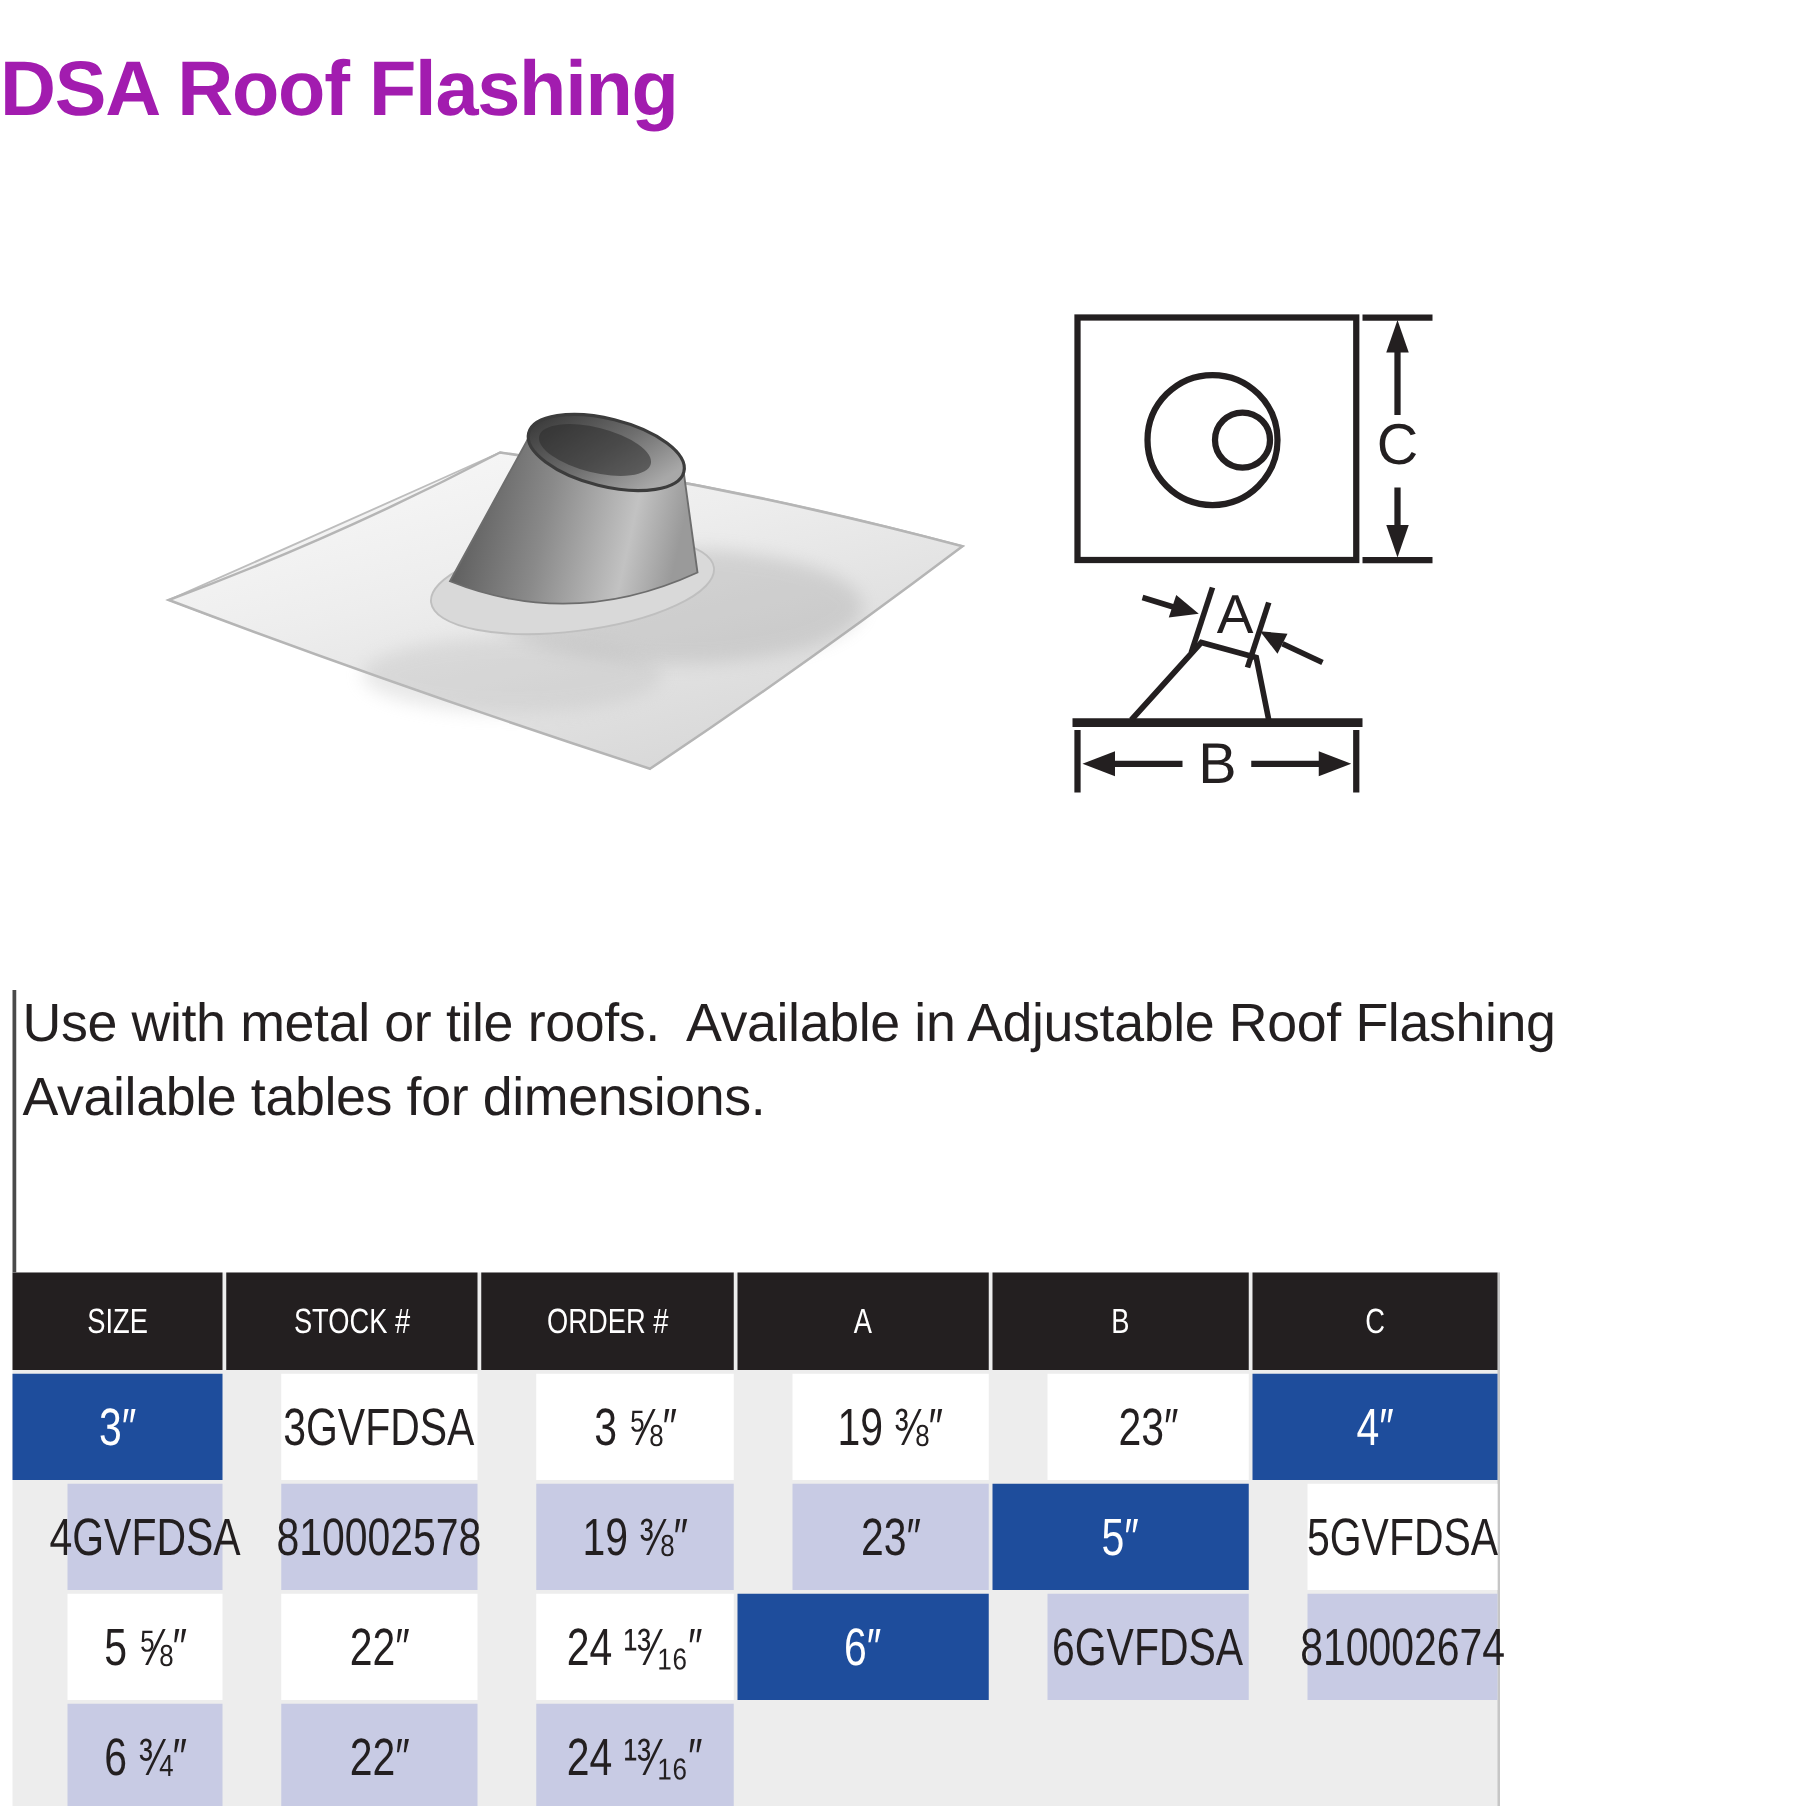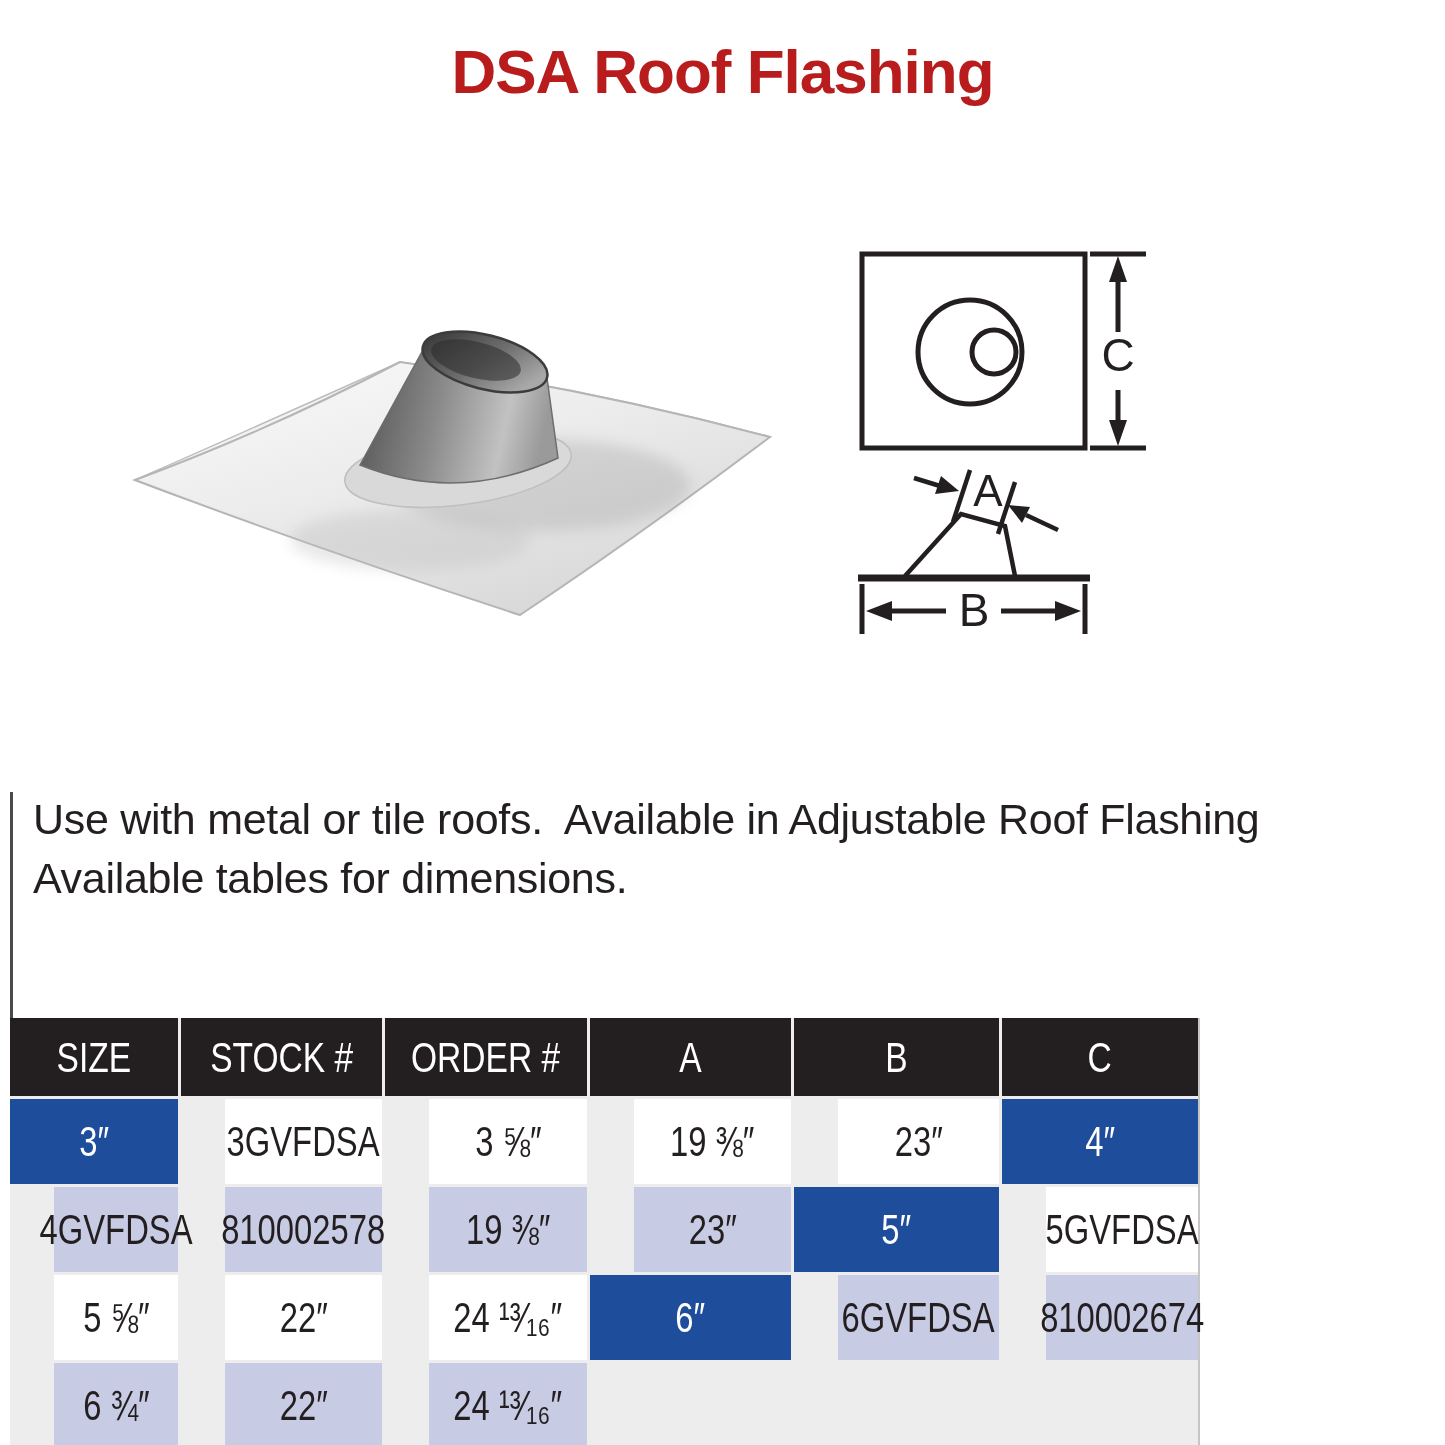--- a/index.html
+++ b/index.html
@@ -1,41 +1,41 @@
 <!DOCTYPE html>
 <html><head>
 <meta charset="utf-8">
 <style>
   html,body{margin:0;padding:0;background:#ffffff;overflow:hidden;}
   .page{
     position:relative;width:1445px;height:1445px;background:#ffffff;
     font-family:"Liberation Sans","DejaVu Sans",sans-serif;color:#231F20;overflow:hidden;
   }
   .title{
-    position:absolute;left:0;right:0;top:36px;margin:0;text-align:center;
-    font-size:62px;font-weight:700;letter-spacing:-1px;color:#b91c1c;
+    position:absolute;left:0;right:0;top:36px;margin:0;
+    font-size:62px;font-weight:700;letter-spacing:-1px;color:#a21caf;
   }
   .photo{position:absolute;left:110px;top:280px;width:680px;height:400px;}
   .diagram{position:absolute;left:828px;top:240px;width:340px;height:410px;}
   .left-rule{position:absolute;left:10px;top:792px;width:3px;height:226px;background:#4a4a4a;}
   .desc{
-    position:absolute;left:33px;top:790px;width:1410px;
+    position:absolute;left:18px;top:790px;width:1410px;
     font-size:43px;line-height:59px;letter-spacing:-0.3px;color:#231F20;
   }
   .desc div{white-space:pre;}
   .spec-table{
     position:absolute;left:10px;top:1018px;
     display:grid;
     grid-template-columns:168px 201px 202px 201px 205px 196px;
     grid-template-rows:78px 85px 85px 85px 85px;
     gap:3px;background:#ededed;
     border-right:2px solid #c6c6c6;border-bottom:3px solid #b3b3b3;
   }
   .cell{display:flex;align-items:center;justify-content:center;}
-  .th{background:#231F20;color:#ffffff;font-size:43px;}
+  .th{background:#231F20;color:#ffffff;font-size:28px;}
   .size{background:#1E4D9C;color:#ffffff;font-size:42px;}
   .data{font-size:42px;color:#231F20;margin-left:44px;}
   .row-odd{background:#ffffff;}
   .row-even{background:#C8CBE4;}
   .cond{display:inline-block;transform:scaleX(0.78);white-space:nowrap;}
 </style>
 </head>
 <body>
 
 <div class="page">

